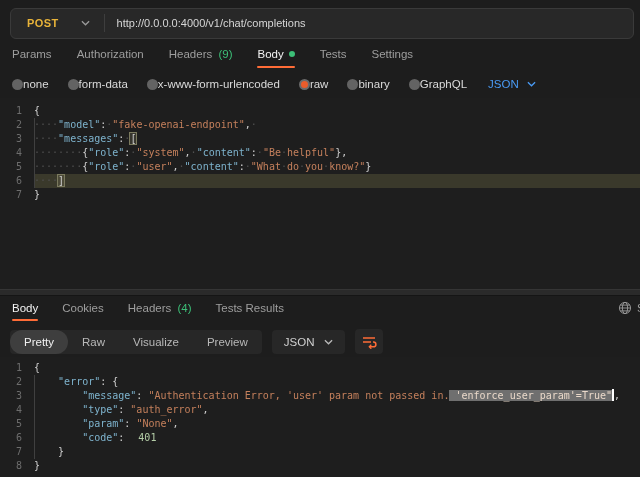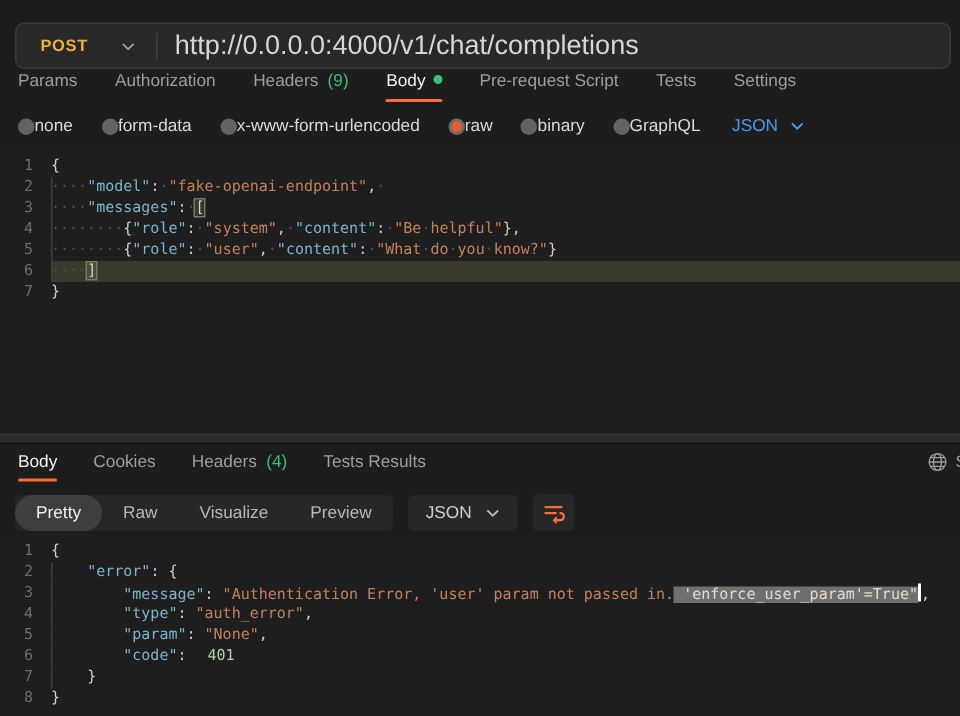--- a/index.html
+++ b/index.html
@@ -5,29 +5,29 @@
   * { box-sizing: border-box; margin: 0; padding: 0; }
   html,body { width:640px; height:477px; overflow:hidden; }
   body {
     background:#1d1d1d;
     font-family:"Liberation Sans", sans-serif;
     color:#d0d0d0;
     font-size:11.5px;
     position:relative;
   }
   
-  .topbar { height:46px; display:flex; align-items:flex-end; padding:0 6px 0 10px; }
+  .topbar { height:46px; display:flex; align-items:center; padding:0 6px 0 10px; }
   .url-bar {
     flex:1; height:31px; background:#282828; border:1px solid #3a3a3a;
     border-radius:6px; display:flex; align-items:center; overflow:hidden;
   }
   .method-select { display:flex; align-items:center; gap:22px; padding:0 14px 0 16px; cursor:pointer; }
   .method { color:#e8b339; font-weight:bold; font-size:11px; letter-spacing:.4px; }
   .vdiv { width:1px; height:18px; background:#3e3e3e; }
-  .url { padding:0 12px; font-size:18px; color:#d6d6d6; white-space:nowrap; }
+  .url { padding:0 12px; font-size:11px; color:#d6d6d6; white-space:nowrap; }
   .chev { width:9px; height:6px; display:inline-block; }
   
   .req-tabs { height:24px; display:flex; align-items:flex-start; gap:25px; padding:2px 12px 0 12px; }
   .tab { position:relative; color:#9e9e9e; padding-bottom:8px; cursor:pointer; white-space:nowrap; }
   .tab .count { color:#3cbf77; margin-left:3px; }
   .tab.active { color:#f2f2f2; }
   .tab.active::after { content:""; position:absolute; left:0; right:0; bottom:0; height:2px; background:#ff6c37; border-radius:1px; }
   .tab .dot { display:inline-block; width:6px; height:6px; border-radius:50%; background:#3cbf77; margin-left:5px; vertical-align:1px; }
   
   .body-modes { height:28px; display:flex; align-items:center; gap:19px; padding:0 12px; }
@@ -83,21 +83,20 @@
     <div class="vdiv"></div>
     <span class="url">http://0.0.0.0:4000/v1/chat/completions</span>
   </div>
 </div>
 
 <div class="req-tabs" id="req-tabs">
     <div class="tab"><span>Params</span></div>
     <div class="tab"><span>Authorization</span></div>
     <div class="tab"><span>Headers</span><span class="count"> (9)</span></div>
     <div class="tab active"><span>Body</span><span class="dot"></span></div>
-    <div class="tab"><span>Pre-request Script</span></div>
     <div class="tab"><span>Tests</span></div>
     <div class="tab"><span>Settings</span></div>
   </div>
 
 <div class="body-modes" id="body-modes">
     <div class="mode">
       <span class="radio"></span>
       <span>none</span>
     </div>
     <div class="mode">

